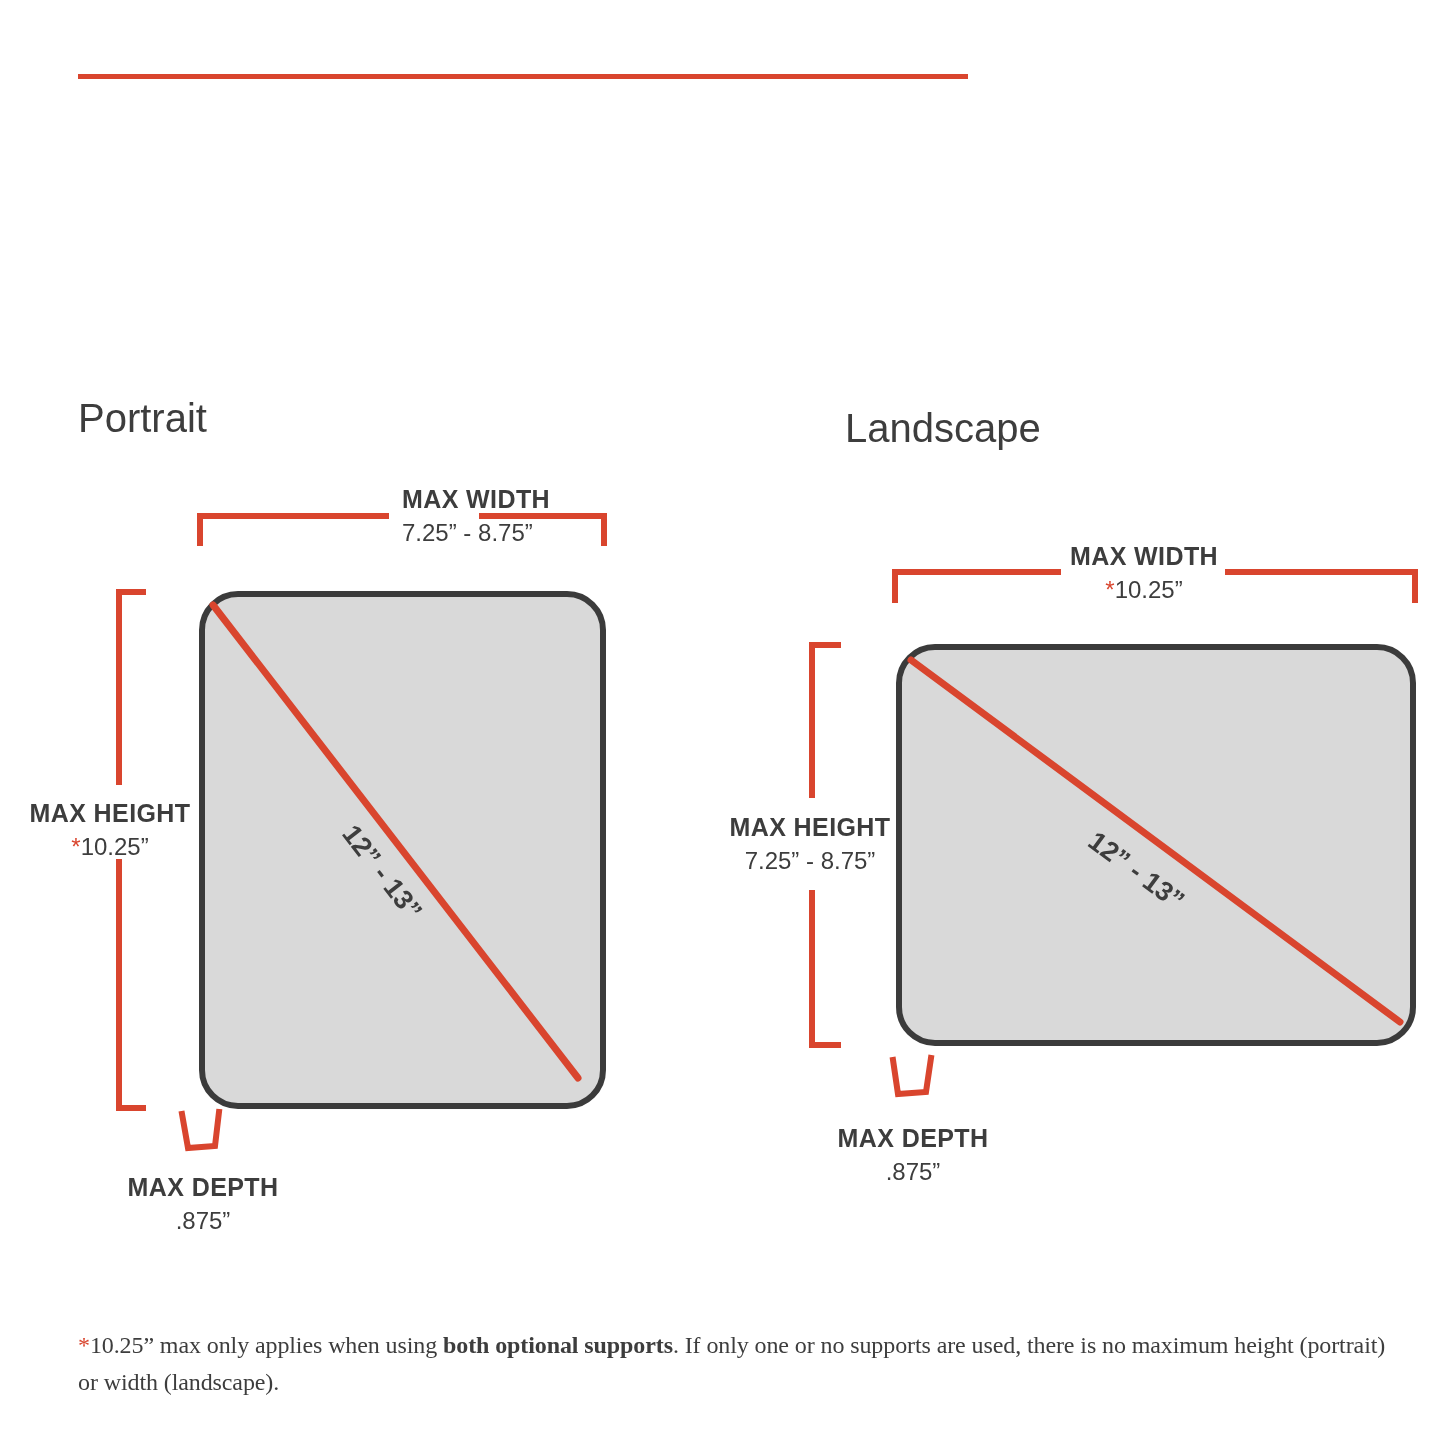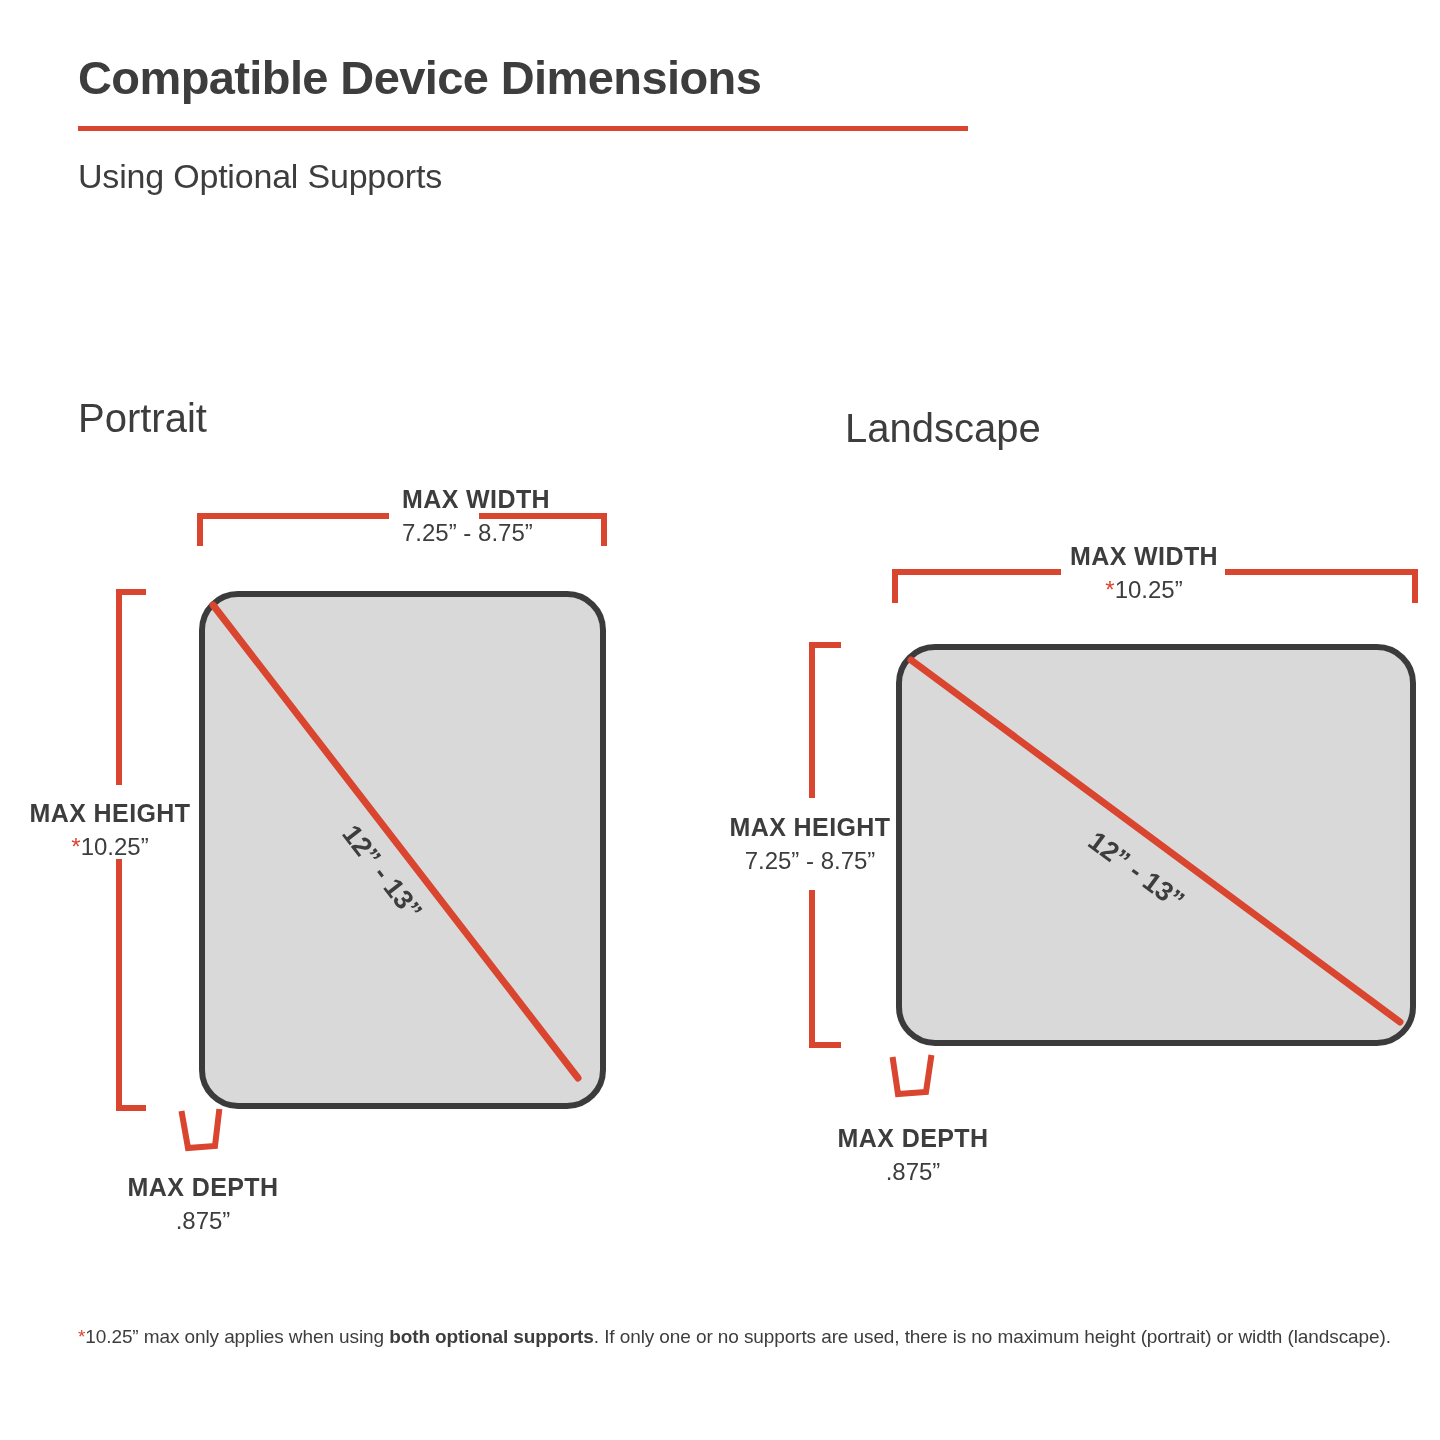--- a/index.html
+++ b/index.html
@@ -56,24 +56,25 @@
     text-decoration: underline;
   }
   #diagram svg { display: block; }
 
   
   #footnote {
     position: absolute;
     left: 78px;
     top: 1303px;
     width: 1320px;
-    font-size: 19px;
+    font-size: 24px;
     line-height: 1.55;
     color: #3d3d3d;
     letter-spacing: -0.1px;
+    font-family: Liberation Serif, serif;
   }
   #footnote .star { color: #d9452e; }
   #footnote .bold { font-weight: bold; }
 
   
   .lbl-bold {
     font-family: "Liberation Sans", sans-serif;
     font-weight: bold;
     fill: #3d3d3d;
   }
@@ -93,23 +94,21 @@
     font-weight: bold;
     font-size: 27px;
     fill: #3d3d3d;
   }
   .red-star { fill: #d9452e; }
 </style>
 </head>
 <body>
 
 <div id="header">
-  <h1 id="page-title">Compatible Device Dimensions</h1>
   <div id="title-rule"></div>
-  <h2 id="page-subtitle">Using Optional Supports</h2>
 </div>
 
 <div id="diagram">
 <svg width="1440" height="1440" viewBox="0 0 1440 1440" xmlns="http://www.w3.org/2000/svg">
 
   <g>
 
     <text class="sect-title" x="78" y="432">Portrait</text>
 
     <rect x="202" y="594" width="401" height="512" rx="36" ry="36" fill="#d9d9d9" stroke="#3b3b3b" stroke-width="6"></rect>

